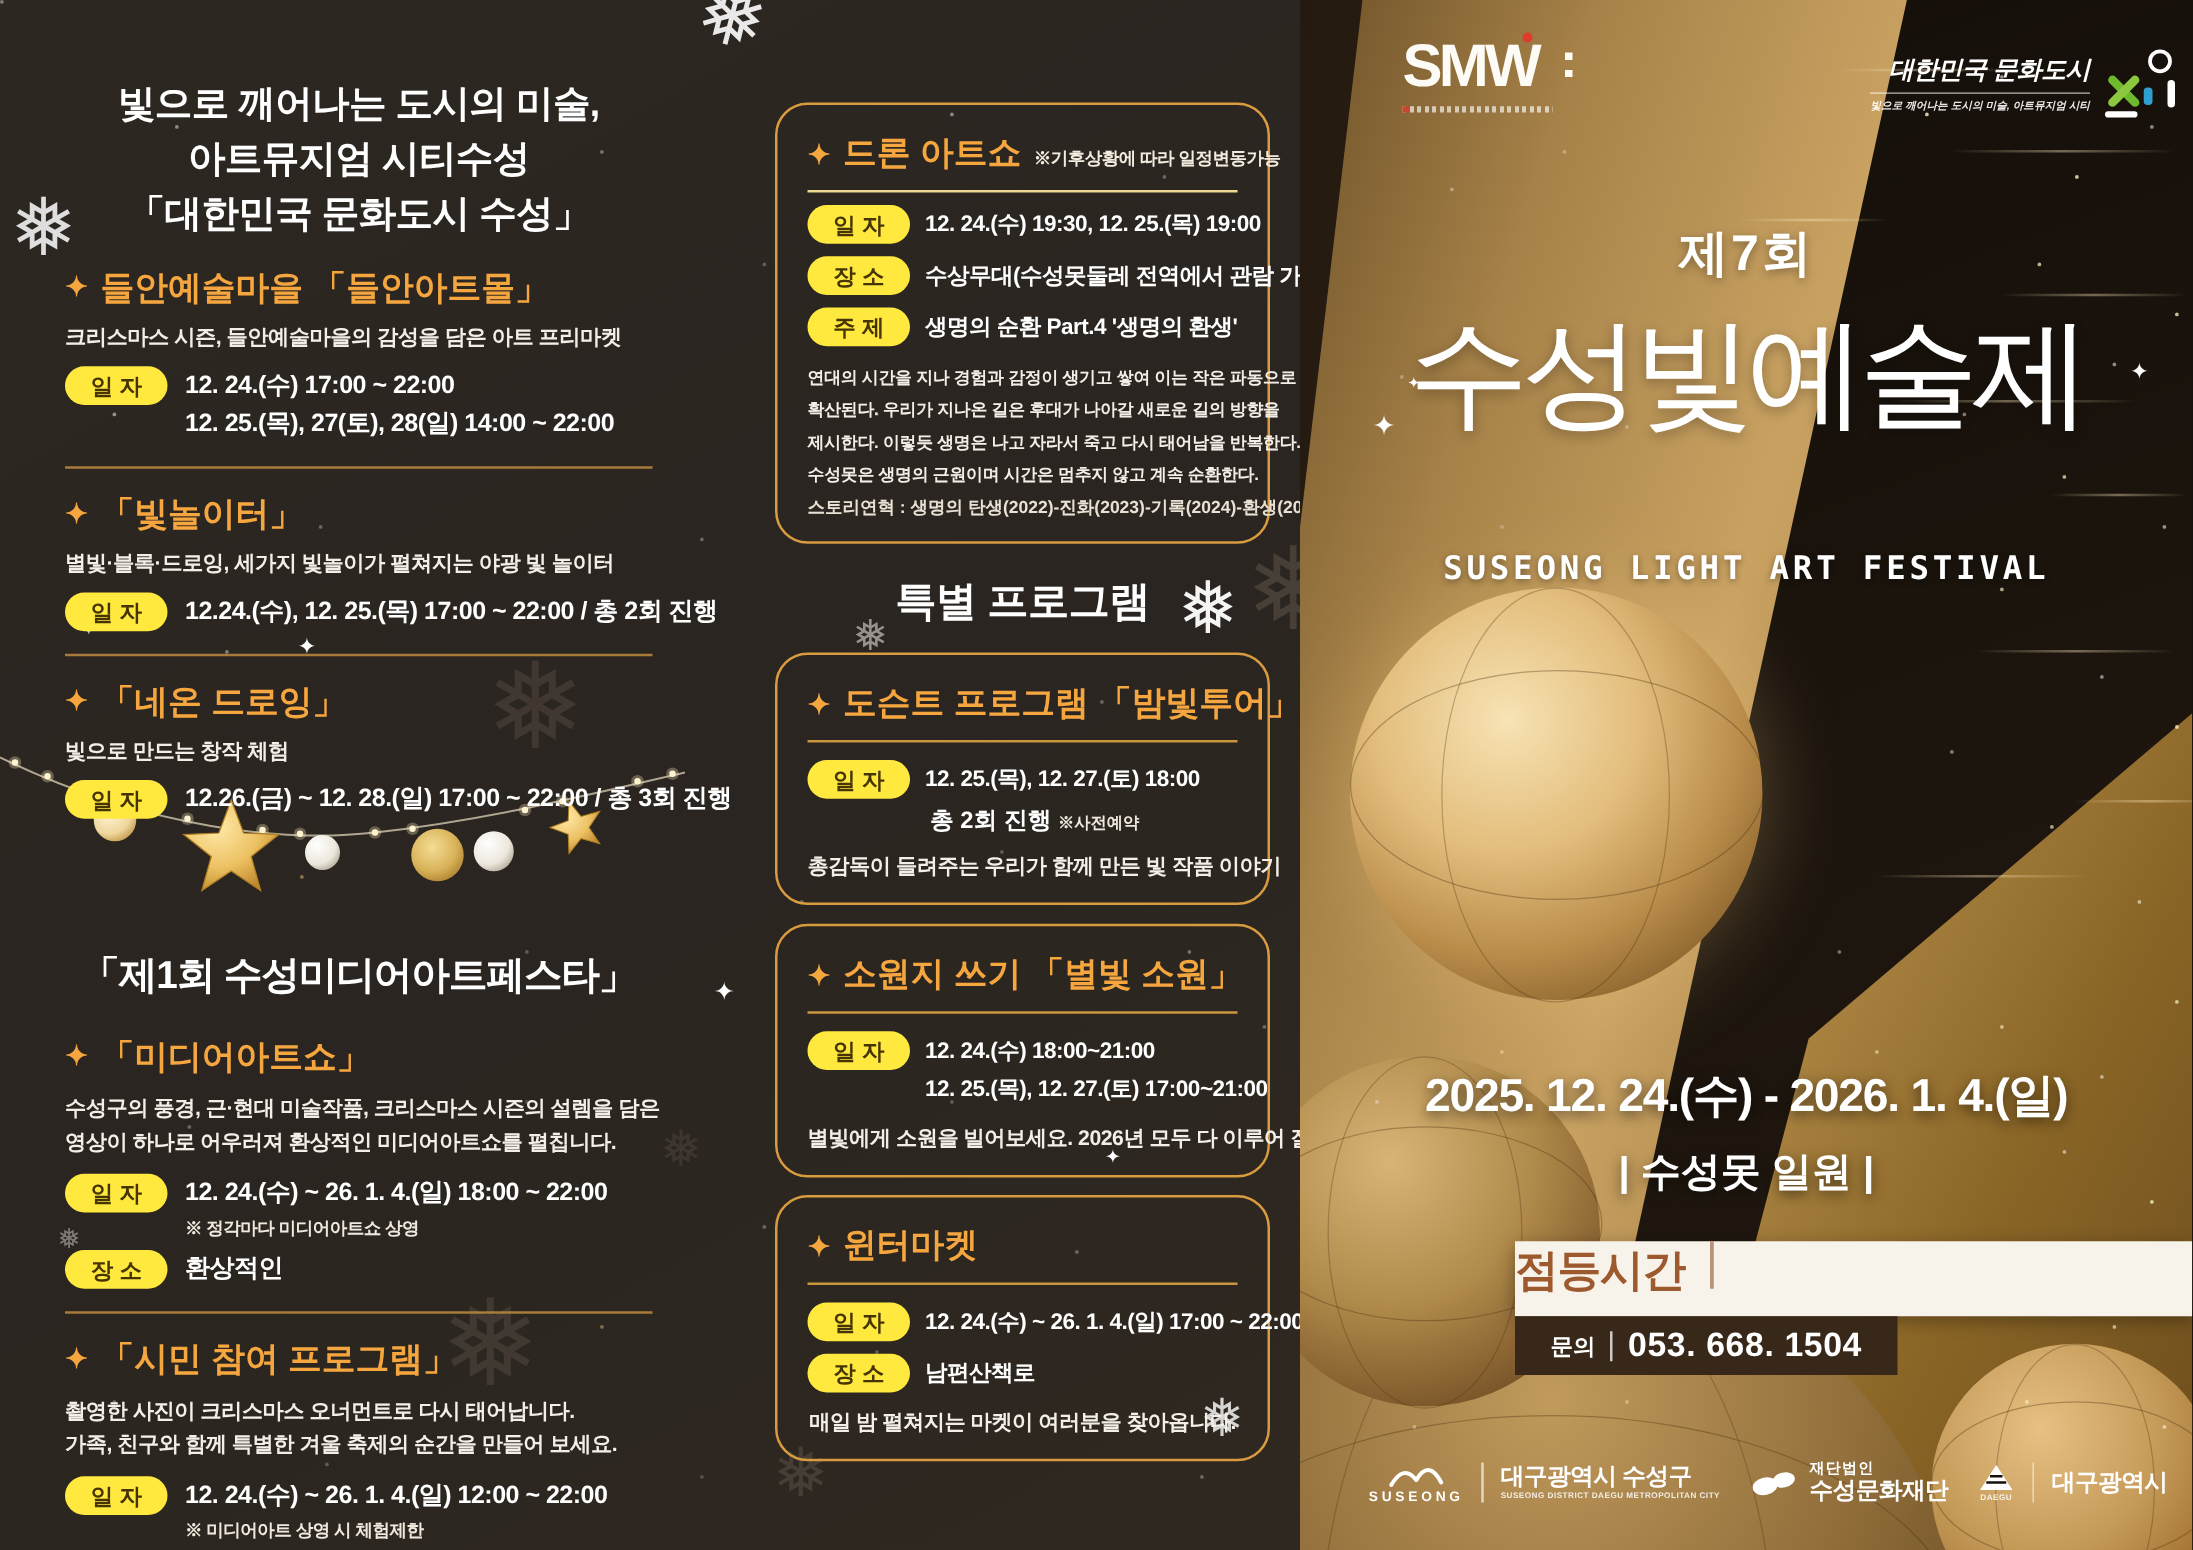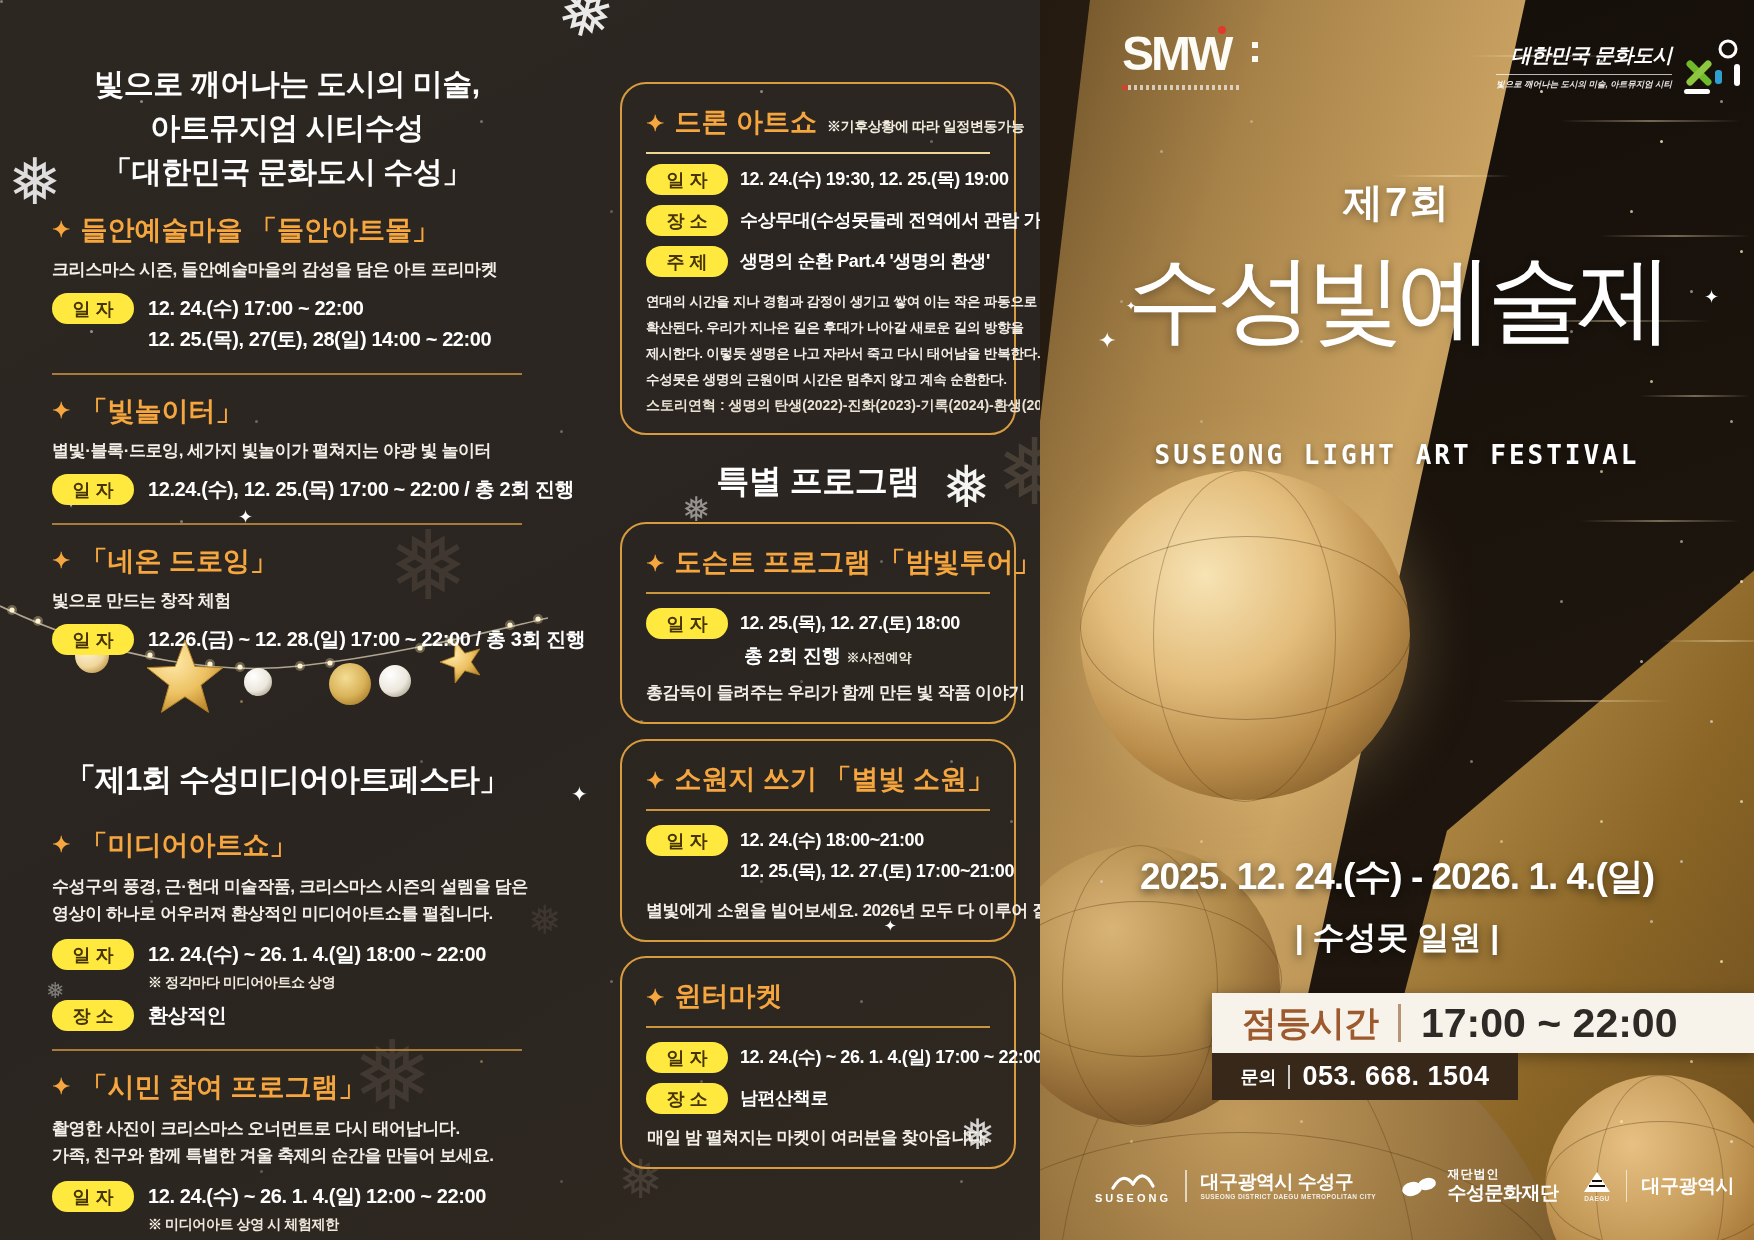--- a/index.html
+++ b/index.html
@@ -126,21 +126,21 @@
   .biglogo{position:absolute;left:0;top:222px;width:100%;text-align:center;color:#fff;
     font-size:96px;font-weight:400;letter-spacing:-6px;line-height:1.6;text-shadow:0 3px 10px rgba(0,0,0,.3);}
   .sub-en{position:absolute;left:0;top:440px;width:100%;text-align:center;color:#fff;
     font-family:"DejaVu Sans Mono",monospace;font-size:26px;font-weight:700;letter-spacing:3px;
     text-shadow:0 2px 6px rgba(0,0,0,.4);white-space:nowrap;}
   .dates{position:absolute;left:0;top:852px;width:100%;text-align:center;color:#fff;
     font-size:37px;font-weight:900;letter-spacing:-1px;text-shadow:0 3px 10px rgba(0,0,0,.55);white-space:nowrap;}
   .venue{position:absolute;left:0;top:916px;width:100%;text-align:center;color:#fff;
     font-size:32px;font-weight:800;text-shadow:0 3px 10px rgba(0,0,0,.55);}
   .light-band{position:absolute;left:172px;right:0;top:993px;height:60px;background:#f7f2ea;
-    display:flex;align-items:center;padding-left:30px;box-shadow:0 4px 14px rgba(0,0,0,.35);}
+    display:flex;align-items:flex-start;box-shadow:0 4px 14px rgba(0,0,0,.35);}
   .light-label{color:#9c5a2e;font-size:35px;font-weight:900;letter-spacing:-1px;}
   .light-sep{width:3px;height:38px;background:#b59478;margin:0 20px;}
   .light-time{color:#2e2b27;font-size:41px;font-weight:900;letter-spacing:0px;}
   .inq-band{position:absolute;left:172px;top:1053px;width:306px;height:47px;background:#38281a;
     display:flex;align-items:center;justify-content:center;gap:12px;}
   .inq-label{color:#fff;font-size:18px;font-weight:800;}
   .inq-sep{width:2px;height:24px;background:rgba(255,255,255,.75);}
   .inq-phone{color:#fff;font-size:27px;font-weight:800;letter-spacing:.5px;}
 
   .footer-logos{position:absolute;left:55px;right:20px;top:1168px;display:flex;align-items:center;
@@ -470,21 +470,20 @@
     <div class="spark-star" style="left:86px;top:300px;font-size:12px;"></div>
     <div class="spark-star" style="left:664px;top:288px;font-size:18px;"></div>
     <div class="sub-en">SUSEONG LIGHT ART FESTIVAL</div>
 
     <div class="dates">2025. 12. 24.(수) - 2026. 1. 4.(일)</div>
     <div class="venue">| 수성못 일원 |</div>
 
     <div class="light-band">
       <span class="light-label">점등시간</span>
       <span class="light-sep"></span>
-      <span class="light-time">17:00 ~ 22:00</span>
     </div>
     <div class="inq-band">
       <span class="inq-label">문의</span>
       <span class="inq-sep"></span>
       <span class="inq-phone">053. 668. 1504</span>
     </div>
 
     <div class="footer-logos">
       <div class="flogo">
         <div class="fl-mark">

